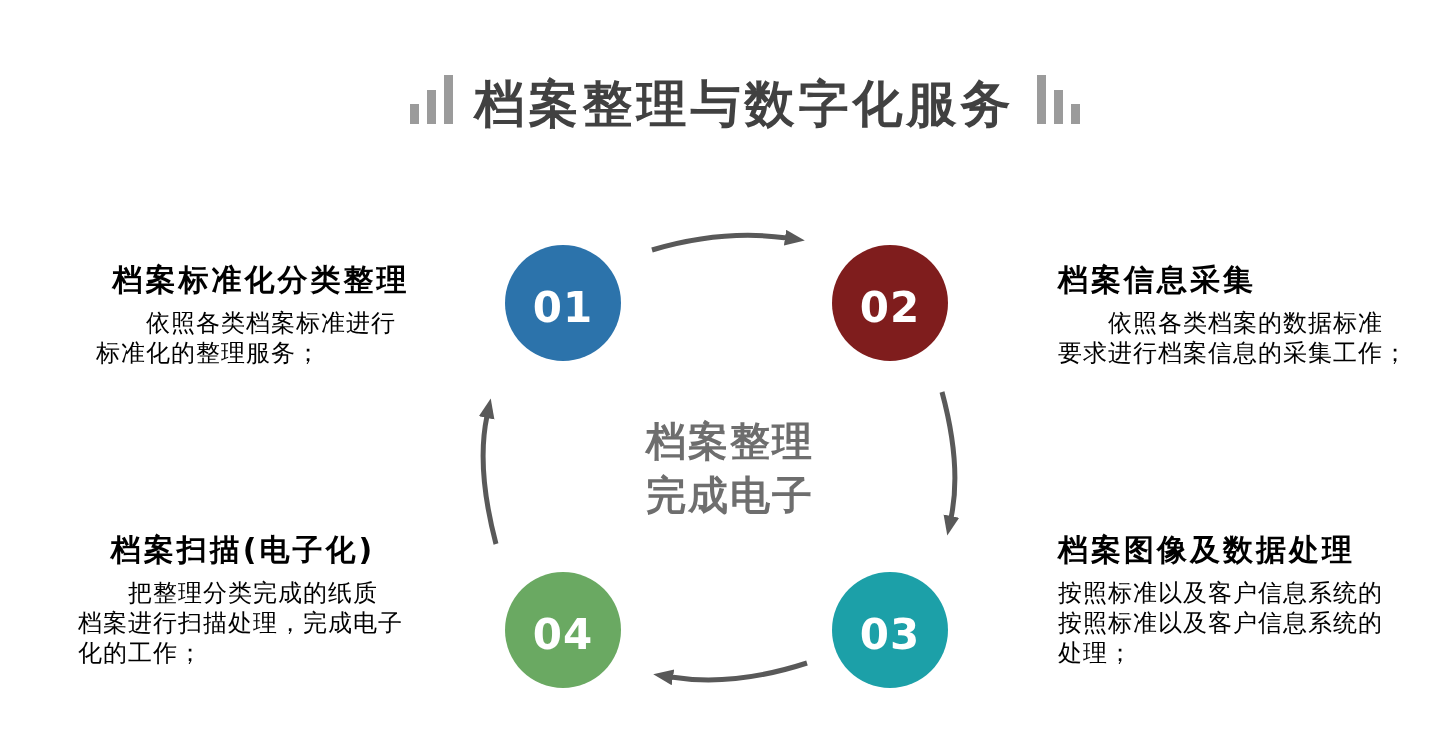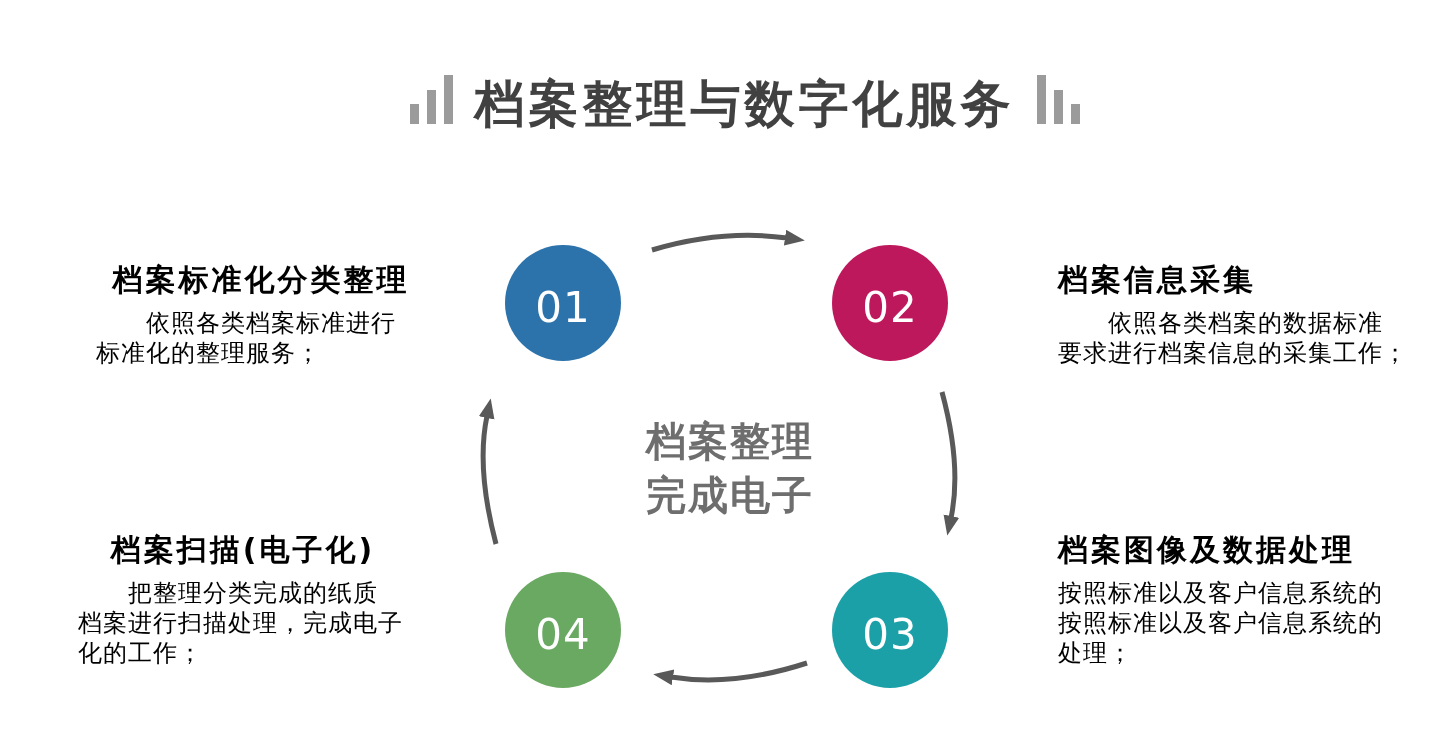--- a/index.html
+++ b/index.html
@@ -23,21 +23,21 @@
   .bars i { display: block; width: 9px; background: #9b9b9b; }
   .bars .b1 { height: 20px; }
   .bars .b2 { height: 34px; }
   .bars .b3 { height: 49px; }
 
   
   .circle {
     position: absolute; width: 116px; height: 116px; border-radius: 50%;
     display: flex; align-items: center; justify-content: center;
   }
-  .circle span { color: #ffffff; font-size: 42px; font-weight: normal; letter-spacing: 1px; margin-top: 8px; }
+  .circle span { color: #ffffff; font-size: 42px; font-weight: bold; letter-spacing: 1px; margin-top: 8px; }
   .c01 { left: 505px; top: 245px; }
   .c02 { left: 832px; top: 245px; }
   .c03 { left: 832px; top: 572px; }
   .c04 { left: 505px; top: 572px; }
 
   
   .center-label {
     position: absolute; left: 618px; top: 414px; width: 224px;
     text-align: center; font-size: 40px; font-weight: bold;
     color: #6e6e6e; letter-spacing: 2px; line-height: 54px; white-space: nowrap;
@@ -81,21 +81,21 @@
     <span class="bars">
       <i class="b3"></i>
       <i class="b2"></i>
       <i class="b1"></i>
     </span>
   </header>
 
   <div class="circle c01" style="background-color: rgb(44, 115, 171);">
     <span>01</span>
   </div>
-  <div class="circle c02" style="background-color: #be185d;">
+  <div class="circle c02" style="background-color: #7f1d1d;">
     <span>02</span>
   </div>
   <div class="circle c03" style="background-color: rgb(28, 160, 168); text-align: center;">
     <span>03</span>
   </div>
   <div class="circle c04" style="background-color: rgb(106, 169, 98);">
     <span>04</span>
   </div>
 
   <div class="center-label">

